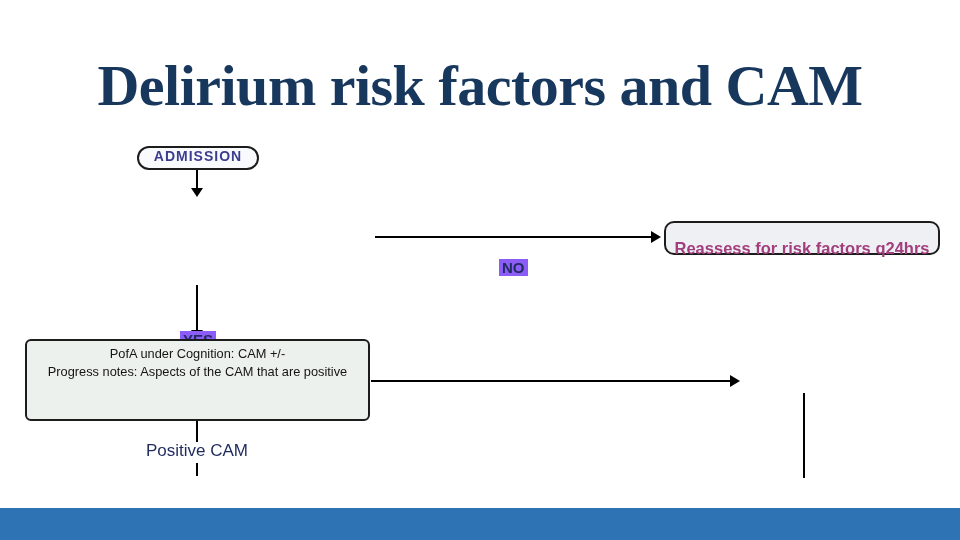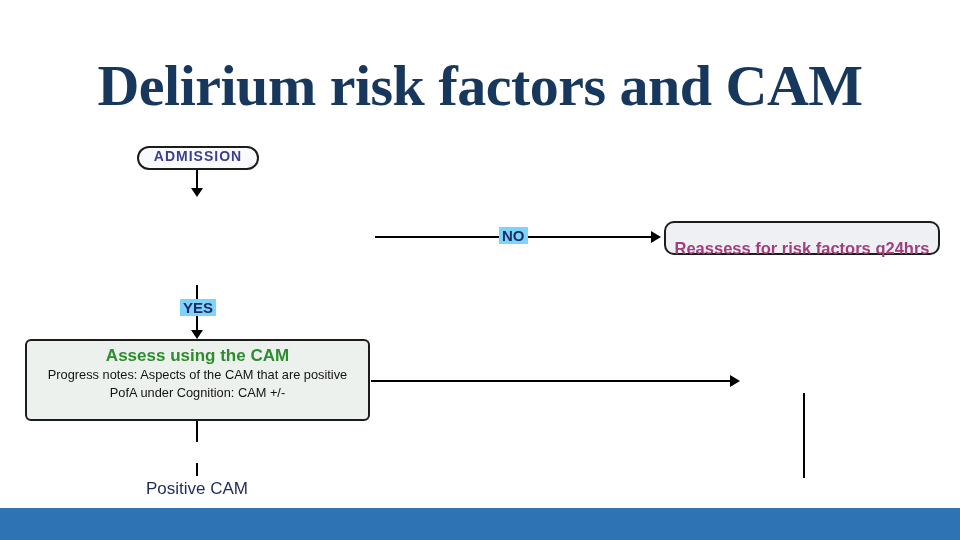--- a/index.html
+++ b/index.html
@@ -60,22 +60,22 @@
   .reassess-box{
     left:664px;top:221px;width:276px;height:34px;
     border-radius:10px;background:#eef0f4;
     display:flex;align-items:center;justify-content:center;
   }
   .reassess-label{
     color:#a23e7e;font-weight:bold;font-size:16.5px;white-space:nowrap;margin-top:20px;
   }
   
   .edge-label{
-    position:absolute;background:#7dd3fc;padding:0 3px;
-    color:#1f2a5e;font-weight:600;font-size:15px;
+    position:absolute;background:#8b5cf6;padding:0 3px;
+    color:#1f2a5e;font-weight:600;font-size:15px;margin-top:32px;
   }
   .result-label{
     position:absolute;color:#1f2a5e;font-size:17px;white-space:nowrap;
   }
   
   .footer-bar{
     position:absolute;left:0;bottom:0;width:100%;height:32px;
     background:#2e74b5;
   }
 </style>
@@ -100,28 +100,27 @@
 
   <div class="node reassess-box">
     <span class="reassess-label">Reassess for risk factors q24hrs</span>
   </div>
 
   <div class="vline" style="left:196px;top:285px;height:46px;"></div>
   <div class="arrow-down" style="left:191px;top:330px;"></div>
   <div class="edge-label" style="left:180px;top:299px;">YES</div>
 
   <div class="node assess-box cam-box">
-    <div class="box-heading">Assess using the CAM</div>
+    <div class="box-line">PofA under Cognition: CAM +/-</div>
     <div class="box-line">Progress notes: Aspects of the CAM that are positive</div>
-    <div class="box-line">PofA under Cognition: CAM +/-</div>
   </div>
 
   <div class="hline" style="left:371px;top:380px;width:360px;"></div>
   <div class="arrow-right" style="left:730px;top:375px;"></div>
   <div class="vline" style="left:803px;top:393px;height:85px;"></div>
 
   <div class="vline" style="left:196px;top:421px;height:21px;"></div>
-  <div class="result-label" style="left:146px;top:441px;margin-top:38px;">Positive CAM</div>
+  <div class="result-label" style="left:146px;top:441px;">Positive CAM</div>
   <div class="vline" style="left:196px;top:463px;height:13px;"></div>
 
   <div class="footer-bar"></div>
 
 </div>
 
 </body></html>

